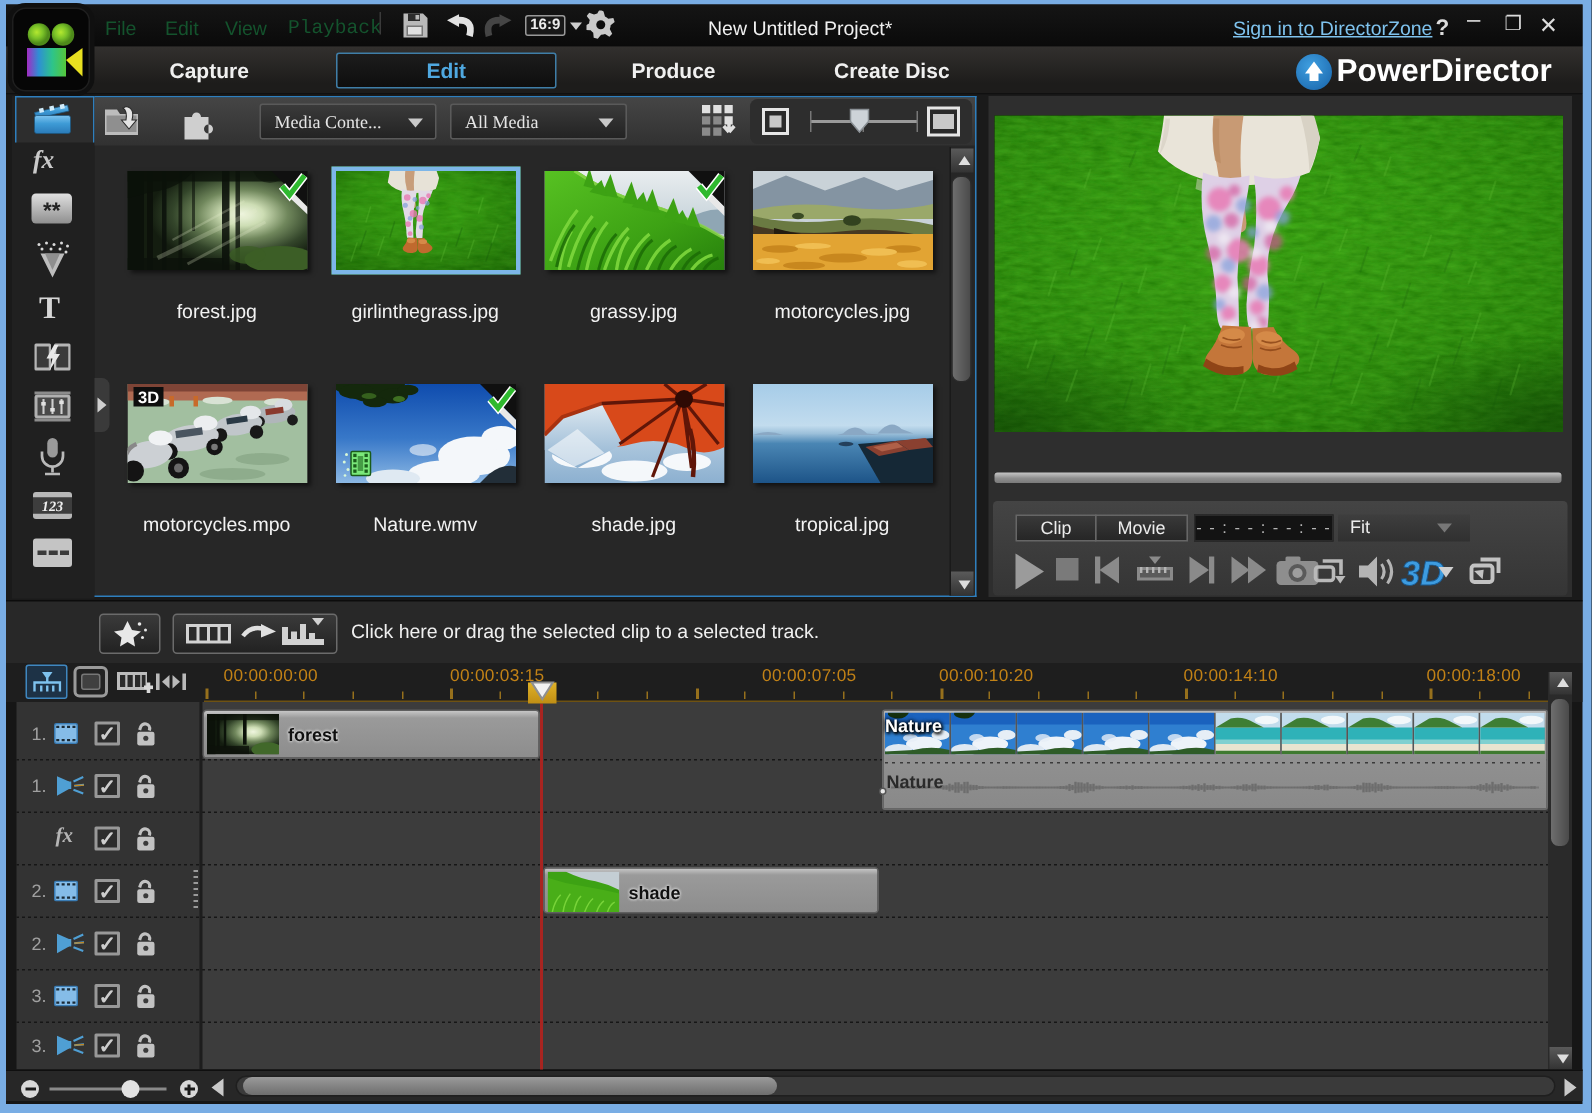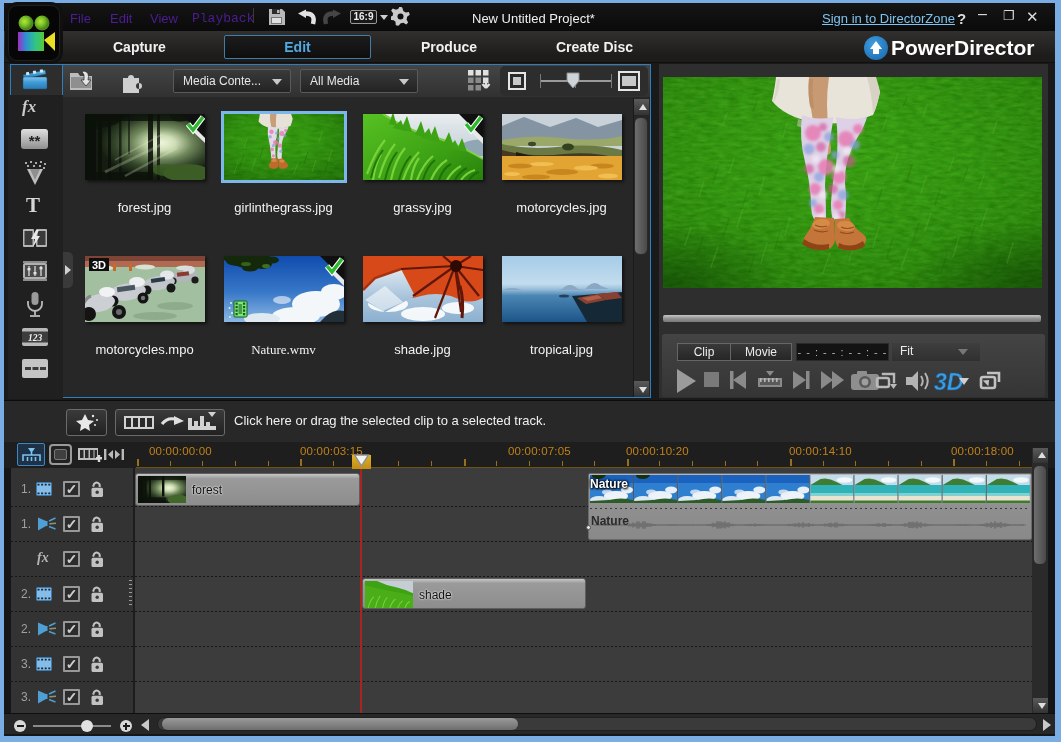--- a/index.html
+++ b/index.html
@@ -3,41 +3,41 @@
 <meta charset="utf-8">
 <style>
 * { margin:0; padding:0; box-sizing:border-box; }
 html,body { width:1061px; height:742px; overflow:hidden; }
 body { background:#79ade4; font-family:"Liberation Sans",sans-serif; position:relative; }
 .abs { position:absolute; }
 #win { position:absolute; left:4px; top:3px; width:1051px; height:733px; background:#161616; }
 
 
 #titlebar { left:4px; top:3px; width:1051px; height:28px; background:linear-gradient(#151515,#0a0a0a); }
-.menu { color:#4c1d95; font-size:13px; top:11px;text-align:right; }
+.menu { color:#14532d; font-size:13px; top:11px;text-align:right; }
 #proj { color:#f0f0f0; font-size:13px; top:11px; left:472px; }
 #signin { color:#7fc3ee; font-size:13px; top:11px; left:822px; text-decoration:underline; }
 .winbtn { color:#dcdcdc; font-size:14px; top:9px; }
 
 
 #logo { left:8px; top:5px; width:52px; height:56px; background:#060606; border-radius:9px; border:1px solid #1f1f1f; box-shadow:0 0 0 3px #101010; z-index:5; }
 
 
 #tabbar { left:4px; top:31px; width:1051px; height:32px; background:linear-gradient(#32302e,#1d1c1b 80%); border-bottom:1px solid #101010; }
 .tab { color:#f0f0f0; font-size:14px; font-weight:bold; top:39px; }
 #edittab { left:224px; top:35px; width:147px; height:24px; background:linear-gradient(#1c1c1c,#0e0e0e); border:1px solid #3f7ea8; border-radius:2px; color:#4fa8e0; font-size:14px; font-weight:bold; text-align:center; line-height:22px; }
 #pdlogo { left:891px; top:36px; color:#ffffff; font-size:21px; font-weight:bold; }
 
 
 #contentbg { left:4px; top:63px; width:1051px; height:337px; background:#1a1a1a; }
 #sidebar { left:8px; top:64px; width:55px; height:335px; background:#202020; }
 #mediasel { left:10px; top:64px; width:53px; height:31px; background:#2d2d2d; border:1px solid #2e7fbe; border-bottom:none; }
 #mediapanel { left:63px; top:64px; width:588px; height:334px; background:#272727; border-top:1px solid #2e7fbe; border-right:1px solid #2e7fbe; border-bottom:1px solid #2e7fbe; }
 #mtoolbar { left:63px; top:65px; width:587px; height:32px; background:linear-gradient(#454545,#313131); }
-.mdrop { height:24px; background:linear-gradient(#3a3a3a,#232323); border:1px solid #5a5a5a; border-radius:2px; color:#e6e6e6; font-size:12px; line-height:22px; padding-left:9px; top:69px; }
+.mdrop { height:24px; background:linear-gradient(#3a3a3a,#232323); border:1px solid #5a5a5a; border-radius:2px; color:#e6e6e6; font-size:12px; line-height:22px; padding-left:9px; top:69px;font-family:Liberation Serif, serif; }
 .droparrow { position:absolute; right:8px; top:9px; width:0; height:0; border-left:5px solid transparent; border-right:5px solid transparent; border-top:6px solid #c9c9c9; }
 
 
 .thumb { width:120px; height:66px; box-shadow:2px 2px 3px rgba(0,0,0,.55); }
 .tlabel { color:#f2f2f2; font-size:13px; text-align:center; width:139px; }
 
 
 #preview { left:659px; top:64px; width:389px; height:334px; background:#2e2e2e; }
 #pctrl { left:662px; top:334px; width:383px; height:63px; background:linear-gradient(#444444,#353535); border-radius:3px; }
 .pbtn { top:343px; height:18px; background:linear-gradient(#393939,#262626); border:1px solid #666; color:#ececec; font-size:12px; text-align:center; line-height:16px; }
@@ -52,21 +52,21 @@
 
 
 #trackhead { left:11px; top:468px; width:122px; height:245px; background:#333333; }
 #trackbody { left:133px; top:468px; width:899px; height:245px; background:#3c3c3c; }
 .trow-sep { left:11px; width:1021px; height:1px; background-image:repeating-linear-gradient(90deg,#161616 0 2px,transparent 2px 4px); }
 .tnum { color:#a0a0a0; font-size:12px; }
 .cbx { width:17px; height:16px; border:2px solid #989898; border-radius:1px; background:#2c2c2c; color:#cdcdcd; font-size:14px; font-weight:bold; line-height:13px; text-align:center; }
 
 
 .clip { border-radius:3px; border:1px solid #5f5f5f; background:linear-gradient(#b4b4b4,#8b8b8b 12%,#7f7f7f); }
-.cliplabel { font-size:12px; font-weight:normal; color:#101010; text-shadow:0 0 2px #e8e8e8,0 0 2px #e8e8e8; }
+.cliplabel { font-size:12px; font-weight:bold; color:#101010; text-shadow:0 0 2px #e8e8e8,0 0 2px #e8e8e8; }
 
 
 #bottombar { left:4px; top:713px; width:1051px; height:21px; background:#272727; border-top:1px solid #0f0f0f; }
 </style>
 </head>
 <body>
 <div id="win"></div>
 <div class="abs" id="titlebar"></div>
 <div class="abs menu" style="left:70px;">File</div>
 <div class="abs menu" style="left:110px;">Edit</div>
@@ -653,21 +653,21 @@
         <polygon points="75,42 95,38 104,44 84,48"></polygon>
         <polygon points="95,38 115,36 120,42 104,44"></polygon>
       </g>
 <g fill="#b06048">
         <polygon points="80,42 96,39 100,42 86,45"></polygon>
       </g>
 <ellipse cx="62" cy="40" rx="5" ry="1.5" fill="#24405c"></ellipse>
 </svg>
 </div>
 <div class="abs tlabel" style="left:75px;top:342px;">motorcycles.mpo</div>
-<div class="abs tlabel" style="left:214px;top:342px;font-family:Liberation Serif, serif;">Nature.wmv</div>
+<div class="abs tlabel" style="left:214px;top:342px;">Nature.wmv</div>
 <div class="abs tlabel" style="left:353px;top:342px;">shade.jpg</div>
 <div class="abs tlabel" style="left:492px;top:342px;">tropical.jpg</div>
 
 <div class="abs" id="preview"></div>
 <div class="abs" style="left:663px;top:77px;width:379px;height:211px;background:#000;">
 <svg width="379" height="211" viewBox="0 0 379 211">
 <defs>
 <radialGradient id="grassbig" cx="46%" cy="36%" r="78%">
           <stop offset="0%" stop-color="#43b517"></stop>
           <stop offset="45%" stop-color="#379e12"></stop>

